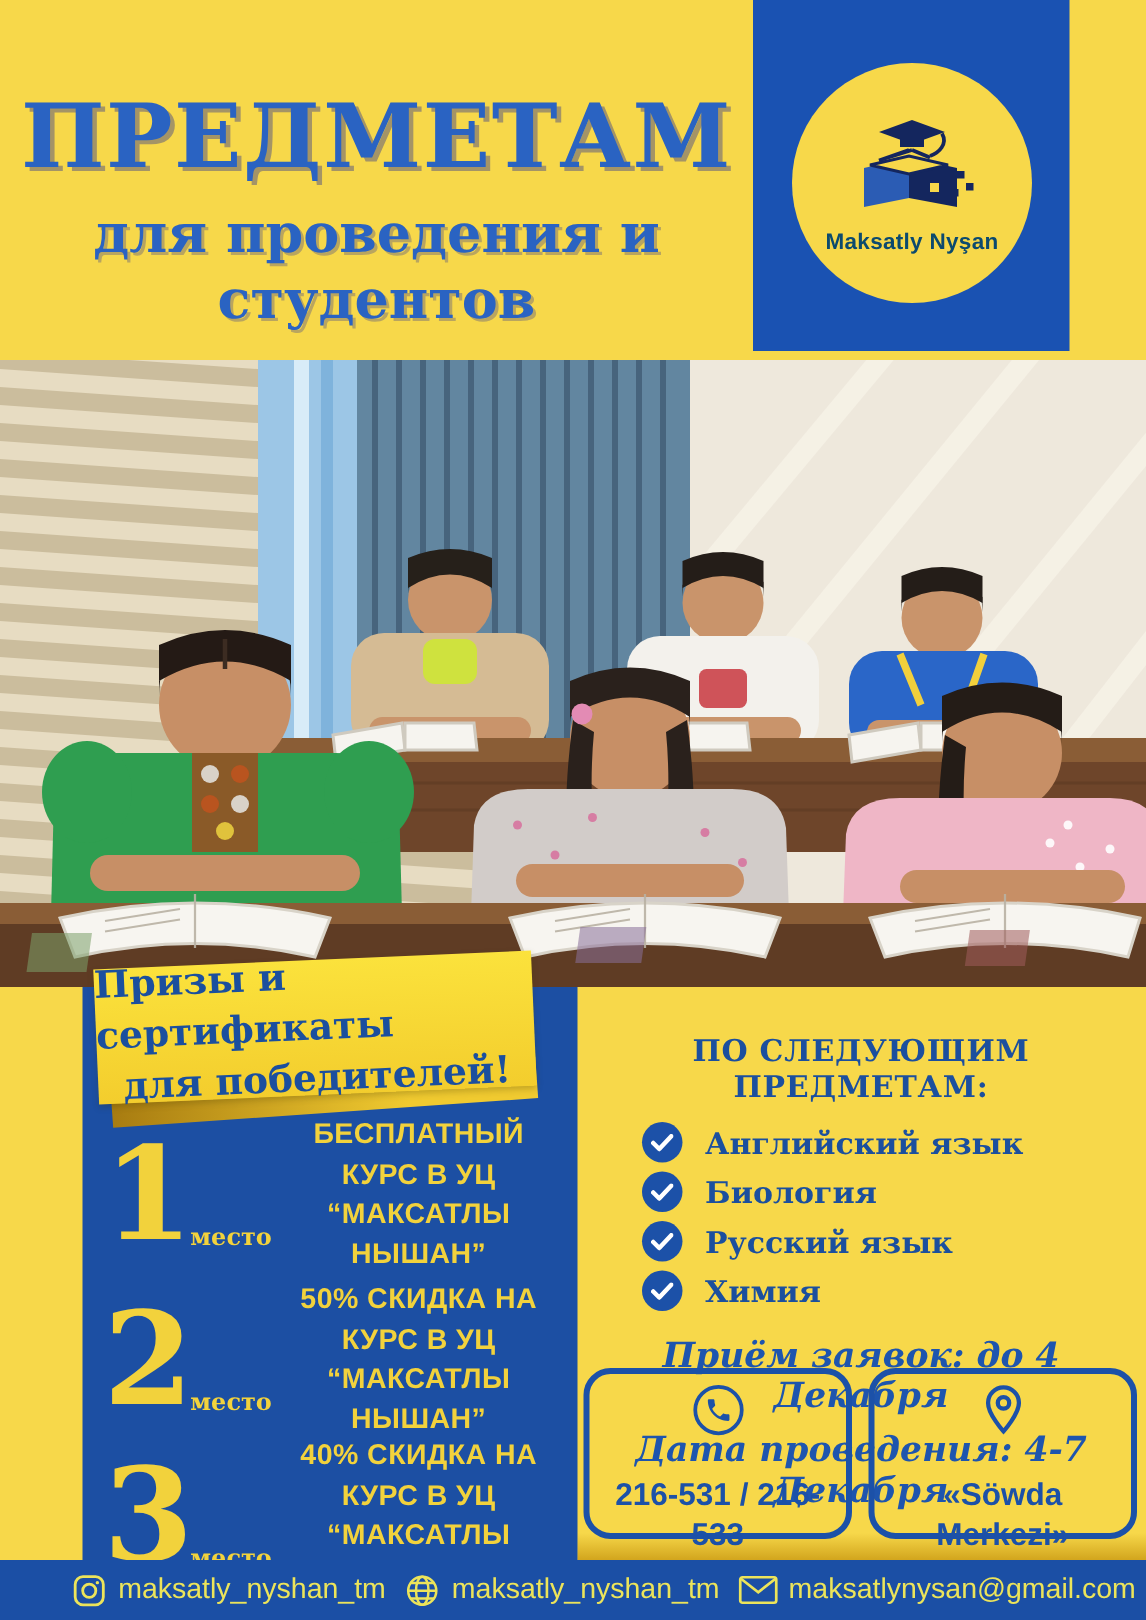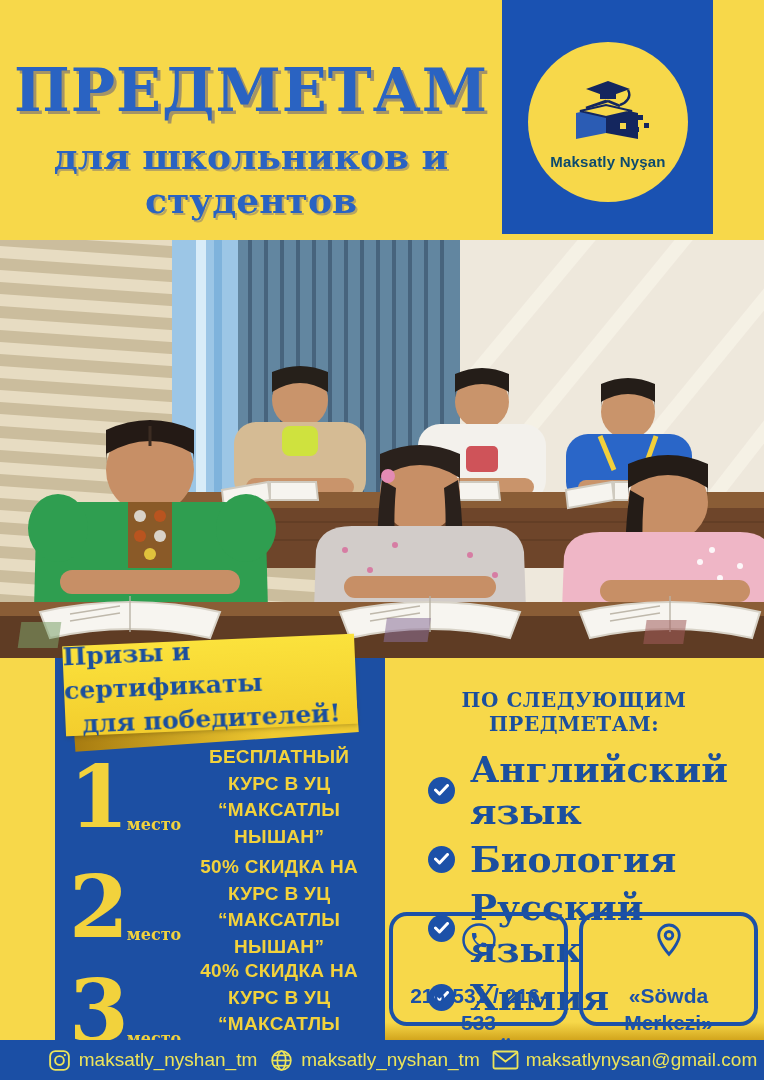--- a/index.html
+++ b/index.html
@@ -38,21 +38,21 @@
               line-height:1.4;letter-spacing:.3px;margin-left:6px;}
 
   
   .subjects{position:absolute;left:392px;top:688px;width:364px;z-index:2;}
   .subjects-heading{text-align:center;font-family:"DejaVu Serif",serif;font-weight:bold;font-size:20px;
                     color:#1b4f9e;letter-spacing:.5px;}
   .subject-list{margin:12px 0 0 36px;}
   .subject-item{display:flex;align-items:center;gap:15px;margin-bottom:6px;}
   .check-circle{width:27px;height:27px;border-radius:50%;background:#1c51a8;flex:0 0 27px;
                 display:flex;align-items:center;justify-content:center;}
-  .subject-label{font-family:"DejaVu Serif",serif;font-weight:bold;font-size:36px;color:#1b4f9e;}
+  .subject-label{font-family:"DejaVu Serif",serif;font-weight:bold;font-size:20px;color:#1b4f9e;text-align:right;}
   .script-line{text-align:center;font-family:"DejaVu Serif",serif;font-style:italic;font-weight:bold;
                font-size:23px;color:#1e55ae;}
   .script-line.l1{margin-top:16px;} .script-line.l2{margin-top:9px;}
 
   
   .contact-row{position:absolute;left:389px;top:912px;display:flex;gap:11px;z-index:2;}
   .contact-box{box-sizing:border-box;width:179px;height:114px;border:4px solid #1c51a8;border-radius:18px;
                display:flex;flex-direction:column;align-items:center;padding-top:5px;}
   .contact-text{font-weight:bold;font-size:21px;color:#1c51a8;text-align:center;line-height:1.28;margin-top:20px;}
   .gold-band{position:absolute;left:385px;top:1022px;width:379px;height:18px;z-index:1;
@@ -65,21 +65,21 @@
   .footer-item svg{display:block;}
 </style>
 </head>
 <body>
 
 <div id="poster">
 
   <div class="header-left">
     <div class="title">ПРЕДМЕТАМ</div>
     <div class="subtitle">
-      <div>для школьников и</div>
+      <div>для проведения и</div>
       <div>студентов</div>
     </div>
   </div>
 
   <div class="logo-box">
     <div class="logo-circle">
       <span>
         <svg width="92" height="72" viewBox="0 0 92 72">
 
           <path d="M14 38 L44 31 L44 58 L14 64 Z" fill="#2b5cb4"></path>

